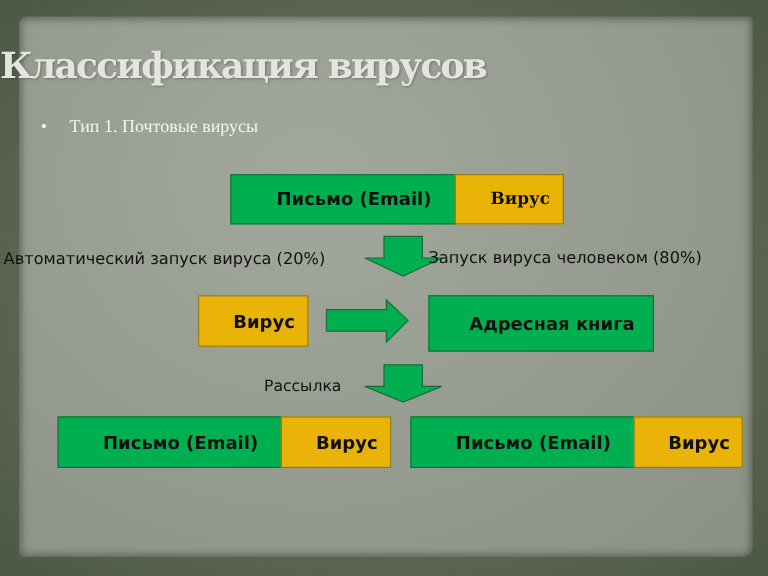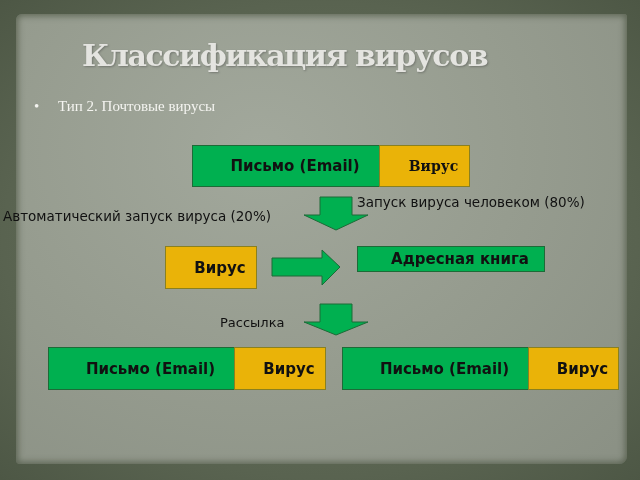--- a/index.html
+++ b/index.html
@@ -4,21 +4,21 @@
 <style>
   html, body { margin:0; padding:0; }
   body { width:640px; height:480px; position:relative; overflow:hidden;
          background:#5f6956; font-family:"DejaVu Sans", sans-serif; }
   .frame { position:absolute; left:0; top:0; width:640px; height:480px;
            background: radial-gradient(ellipse at 50% 50%, #6b7561 0%, #596350 70%, #4d5745 100%); }
   .paper { position:absolute; left:16px; top:14px; width:611px; height:450px;
            background: radial-gradient(ellipse at 40% 30%, #a2a89c 0%, #969c8f 50%, #8a9084 100%);
            border-radius:6px 3px 8px 4px;
            box-shadow: 0 0 6px 2px rgba(60,70,50,0.6) inset; }
-  .title { position:absolute; left:0; width:569px; top:38px; text-align:center;
+  .title { position:absolute; left:0; width:569px; top:38px; 
            font-family:"DejaVu Serif", serif; font-weight:bold; font-size:30px;
            color:#e4e4e0; letter-spacing:-1.5px; text-shadow:1px 1px 2px rgba(60,60,60,0.4); }
   .bullet { position:absolute; left:34px; top:98px; font-family:"Liberation Serif", serif;
             font-size:15px; color:#f4f4f0; }
   .bullet .dot { position:absolute; left:0; top:0; }
   .bullet .txt { position:absolute; left:24px; top:0; white-space:nowrap; }
   .box { position:absolute; display:flex; align-items:center; justify-content:center;
          font-weight:bold; color:#111; box-sizing:border-box; white-space:nowrap;padding-left:18px; }
   .green { background:#00b050; border:1px solid #1d6b37; }
   .yellow { background:#eab308; border:1px solid #8a8020; }
@@ -28,40 +28,40 @@
 </head>
 <body>
 
 <div class="frame"></div>
 <div class="paper"></div>
 
 <div class="title">Классификация вирусов</div>
 
 <div class="bullet">
   <span class="dot">•</span>
-  <span class="txt">Тип 2. Почтовые вирусы</span>
+  <span class="txt">Тип 1. Почтовые вирусы</span>
 </div>
 
 <div class="box green" style="left:192px;top:145px;width:188px;height:42px;font-size:15px;">Письмо (Email)</div>
 <div class="box yellow" style="left:379px;top:145px;width:91px;height:42px;font-size:14px;font-family:'DejaVu Serif',serif;">Вирус</div>
 
 <svg class="arrow" style="left:304px;top:196px;" width="66" height="36">
   <polygon points="16,1 48,1 48,19 64,19 32,34 0,19 16,19" fill="#00b050" stroke="#1d6b37" stroke-width="1"></polygon>
 </svg>
 
 <div class="lbl" style="left:3px;top:208px;">Автоматический запуск вируса (20%)</div>
-<div class="lbl" style="left:357px;top:194px;">Запуск вируса человеком (80%)</div>
+<div class="lbl" style="left:357px;top:207px;">Запуск вируса человеком (80%)</div>
 
 <div class="box yellow" style="left:165px;top:246px;width:92px;height:43px;font-size:15px;">Вирус</div>
 
 <svg class="arrow" style="left:271px;top:249px;" width="72" height="38">
   <polygon points="1,9 51,9 51,1 69,18 51,36 51,27 1,27" fill="#00b050" stroke="#1d6b37" stroke-width="1"></polygon>
 </svg>
 
-<div class="box green" style="left:357px;top:246px;width:188px;height:26px;font-size:15px;">Адресная книга</div>
+<div class="box green" style="left:357px;top:246px;width:188px;height:47px;font-size:15px;">Адресная книга</div>
 
 <svg class="arrow" style="left:304px;top:303px;" width="66" height="34">
   <polygon points="16,1 48,1 48,19 64,19 32,32 0,19 16,19" fill="#00b050" stroke="#1d6b37" stroke-width="1"></polygon>
 </svg>
 <div class="lbl" style="left:220px;top:315px;font-size:13px;">Рассылка</div>
 
 <div class="box green" style="left:48px;top:347px;width:187px;height:43px;font-size:15px;">Письмо (Email)</div>
 <div class="box yellow" style="left:234px;top:347px;width:92px;height:43px;font-size:15px;">Вирус</div>
 
 <div class="box green" style="left:342px;top:347px;width:187px;height:43px;font-size:15px;">Письмо (Email)</div>

